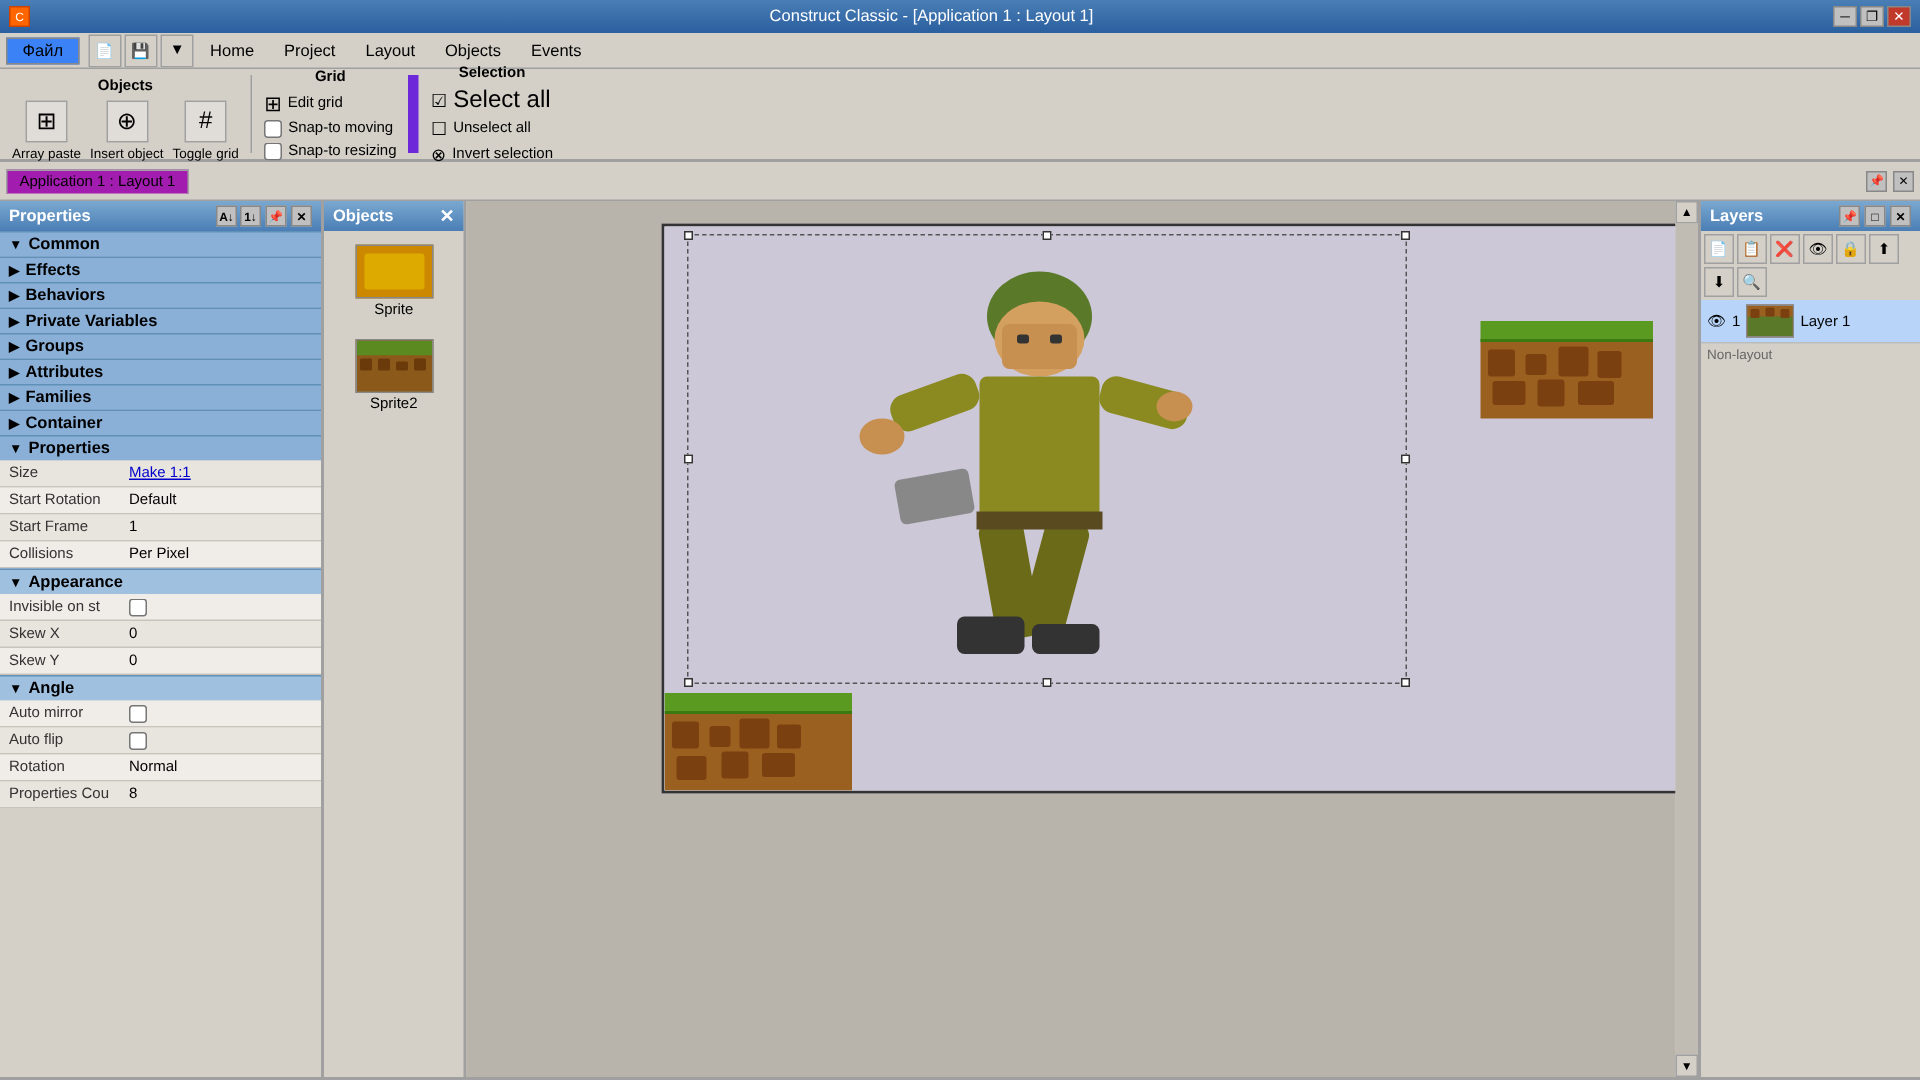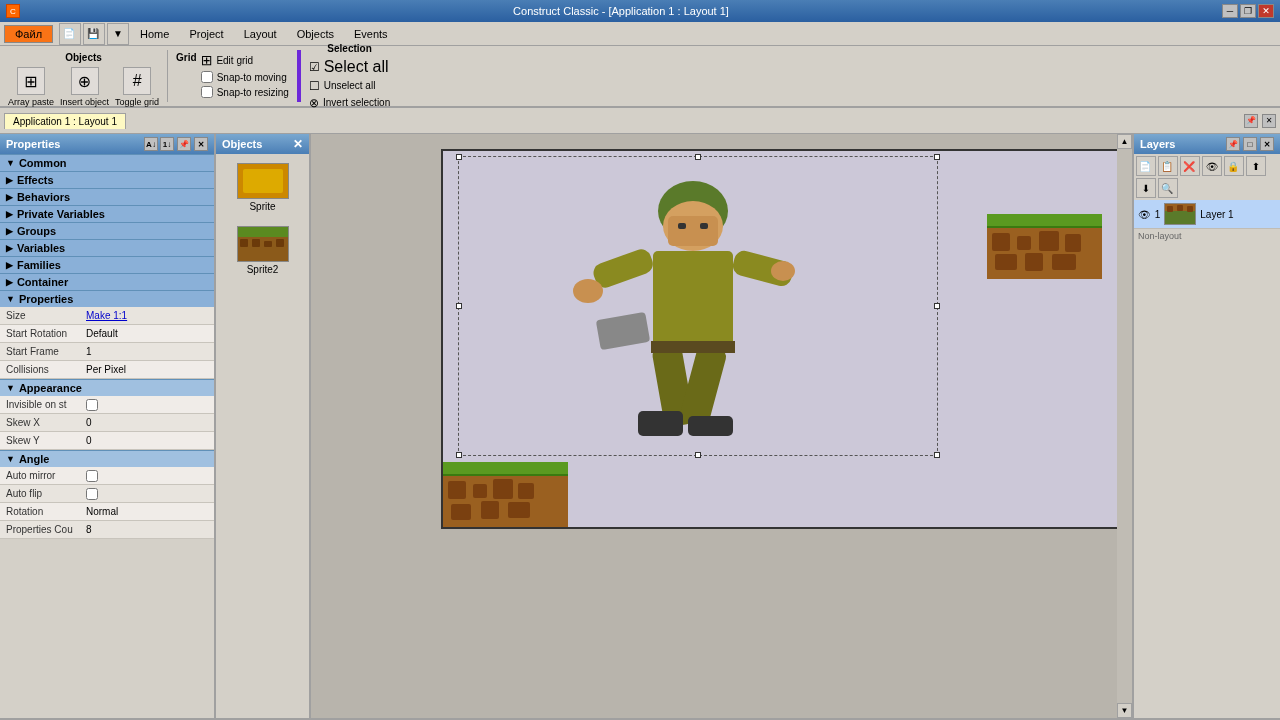--- a/index.html
+++ b/index.html
@@ -40,21 +40,21 @@
       padding: 0 4px;
       gap: 2px;
     }
     .menu-item {
       padding: 2px 8px;
       cursor: pointer;
       font-size: 11px;
       border: 1px solid transparent;
     }
     .menu-file {
-      background: #f97316;
+      background: #3b82f6;
       border: 1px solid #888;
       padding: 2px 10px;
       font-size: 11px;
       cursor: pointer;
     }
     .menu-icons { display: flex; gap: 2px; align-items: center; margin-left: 4px; }
     .menu-icon-btn {
       width: 22px; height: 22px;
       background: #d4d0c8;
       border: 1px solid #a0a0a0;
@@ -262,21 +262,21 @@
 
     .toolbar-top {
       display: flex;
       align-items: center;
       height: 26px;
       background: #d4d0c8;
       border-bottom: 1px solid #a0a0a0;
       padding: 0 4px;
     }
     .layout-tab-label {
-      background: #fef9c3;
+      background: #a21caf;
       border: 1px solid #a0a0a0;
       border-bottom: none;
       padding: 2px 8px;
       font-size: 10px;
       cursor: pointer;
       margin-right: 4px;
     }
   </style>
 </head>
 <body>
@@ -320,21 +320,21 @@
         <div style="width:28px;height:28px;background:#e0dcd8;border:1px solid #a0a0a0;display:flex;align-items:center;justify-content:center;font-size:16px;">⊕</div>
         <span style="font-size:9px;">Insert object</span>
       </div>
       <div style="display:flex; flex-direction:column; align-items:center; cursor:pointer; gap:2px;">
         <div style="width:28px;height:28px;background:#e0dcd8;border:1px solid #a0a0a0;display:flex;align-items:center;justify-content:center;font-size:16px;">#</div>
         <span style="font-size:9px;">Toggle grid</span>
       </div>
     </div>
   </div>
 
-  <div style="display:flex; flex-direction:row; padding:2px 8px; border-right:4px solid #6d28d9; gap:4px; justify-content:center;">
+  <div style="display:flex; flex-direction:column; padding:2px 8px; border-right:7px solid #6d28d9; gap:4px; justify-content:center;">
     <span style="font-size:10px; font-weight:bold; text-align:center;">Grid</span>
     <div style="display:flex; flex-direction:column; gap:3px;">
       <div style="display:flex; align-items:center; gap:4px; cursor:pointer;">
         <span style="font-size:14px;">⊞</span>
         <span style="font-size:10px;">Edit grid</span>
       </div>
       <div style="display:flex; align-items:center; gap:4px;">
         <input type="checkbox" style="width: 12px; height: 12px;">
         <span style="font-size:10px;">Snap-to moving</span>
       </div>
@@ -409,21 +409,21 @@
         <span>Private Variables</span>
       </div>
 
       <div class="props-section-header">
         <span class="expand-arrow">▶</span>
         <span>Groups</span>
       </div>
 
       <div class="props-section-header">
         <span class="expand-arrow">▶</span>
-        <span>Variables</span>
+        <span>Attributes</span>
       </div>
 
       <div class="props-section-header">
         <span class="expand-arrow">▶</span>
         <span>Families</span>
       </div>
 
       <div class="props-section-header">
         <span class="expand-arrow">▶</span>
         <span>Container</span>

